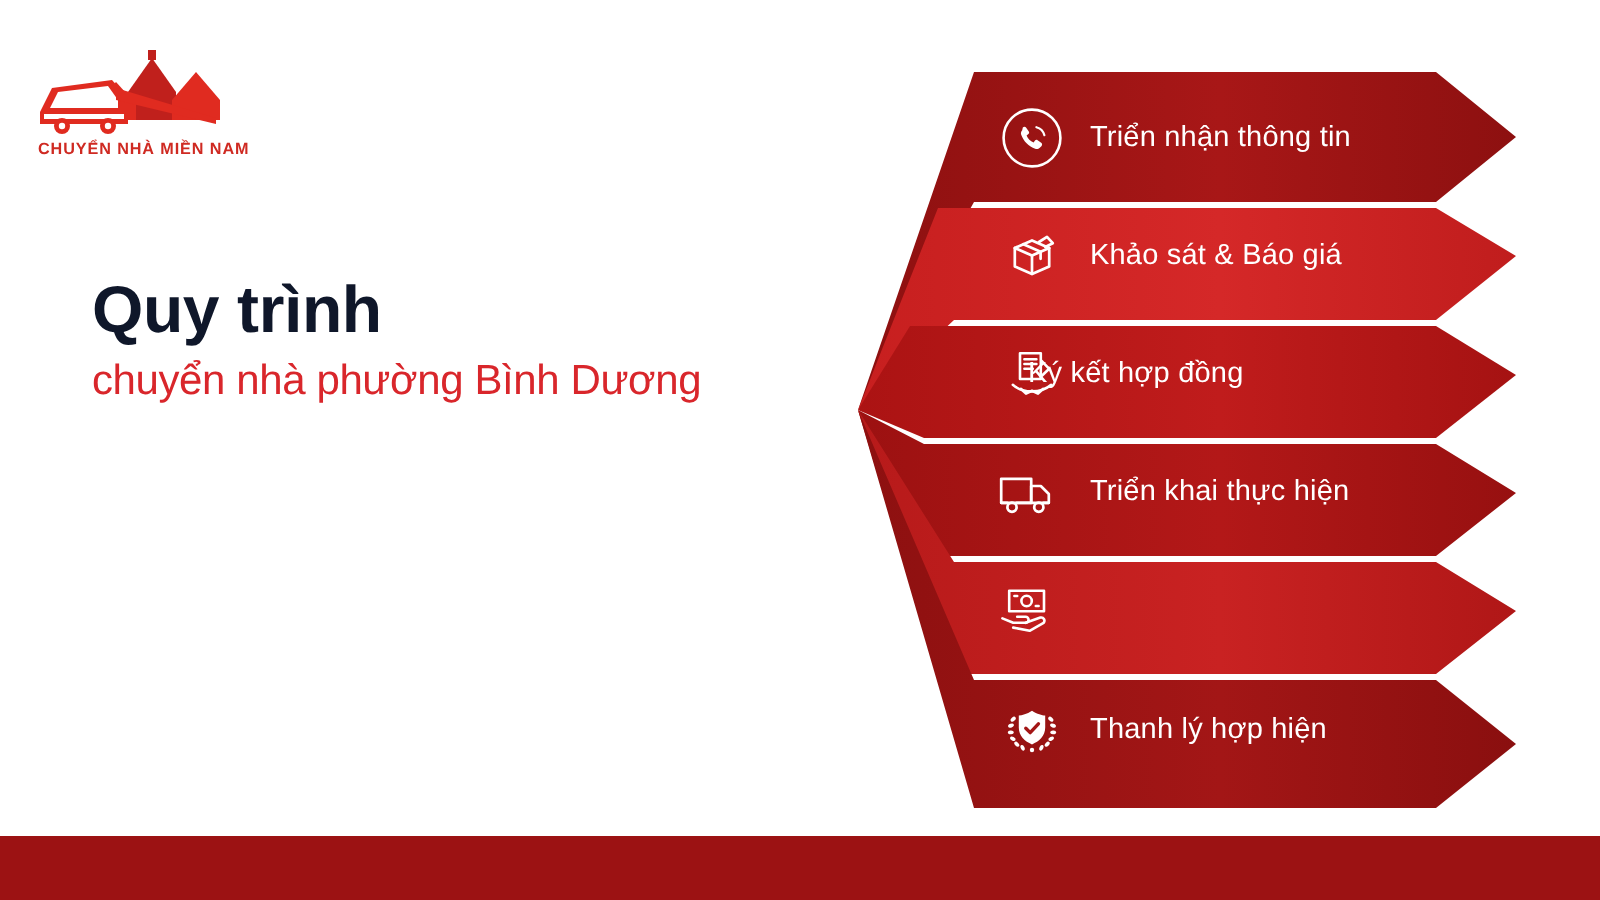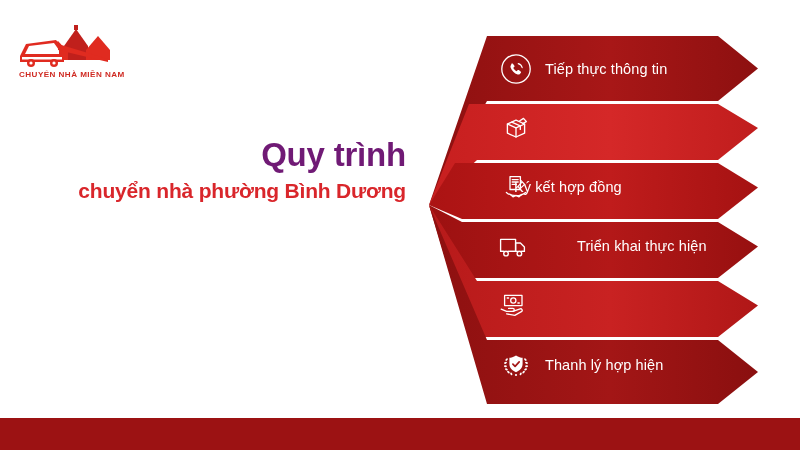--- a/index.html
+++ b/index.html
@@ -3,34 +3,34 @@
 <meta charset="utf-8">
 <style>
   html,body{margin:0;padding:0;}
   body{
     width:800px;height:450px;
     background:#ffffff;
     font-family:"Liberation Sans", sans-serif;
     overflow:hidden;
     position:relative;
   }
-  #stage{position:absolute;inset:0;width:800px;height:450px;text-align:right;}
+  #stage{position:absolute;inset:0;width:800px;height:450px;}
 
   
   .logo{position:absolute;left:12px;top:16px;width:112px;height:66px;}
   .logo svg{display:block;width:112px;height:66px;}
 
   
   .title-block{position:absolute;left:46px;top:136px;width:360px;}
   .title-main{
-    font-size:33px;font-weight:bold;color:#701a75;
+    font-size:33px;font-weight:bold;color:#0f172a;
     letter-spacing:-0.2px;line-height:1.15;margin:0;
   }
   .title-sub{
-    font-size:21px;font-weight:bold;color:#d9262b;
+    font-size:21px;font-weight:normal;color:#d9262b;
     letter-spacing:-0.2px;line-height:1.2;margin:4px 0 0 0;
     white-space:nowrap;
   }
 
   
   #banners{position:absolute;left:0;top:0;width:800px;height:420px;}
   .banner-label{
     position:absolute;
     color:#ffffff;
     font-size:14.5px;
@@ -214,20 +214,21 @@
         <ellipse cx="27.5" cy="14.8" rx="1.5" ry="0.95" transform="rotate(20 27.5 14.8)"></ellipse>
         <ellipse cx="27.6" cy="18.2" rx="1.5" ry="0.95" transform="rotate(-4 27.6 18.2)"></ellipse>
         <ellipse cx="26.6" cy="21.4" rx="1.5" ry="0.95" transform="rotate(-26 26.6 21.4)"></ellipse>
         <ellipse cx="24.6" cy="24.1" rx="1.5" ry="0.95" transform="rotate(-46 24.6 24.1)"></ellipse>
         <ellipse cx="21.7" cy="25.9" rx="1.5" ry="0.95" transform="rotate(-66 21.7 25.9)"></ellipse>
         <circle cx="17" cy="27" r="1.1"></circle>
       </g>
     </svg>
   </div>
 
-  <div class="banner-label" style="left:545px;top:61px;">Tiếp thực thông tin</div>
+  <div class="banner-label" style="left:545px;top:61px;">Triển nhận thông tin</div>
+  <div class="banner-label" style="left:545px;top:120px;">Khảo sát &amp; Báo giá</div>
   <div class="banner-label" style="left:514px;top:179px;">Ký kết hợp đồng</div>
-  <div class="banner-label" style="left:545px;top:238px;margin-left:32px;">Triển khai thực hiện</div>
+  <div class="banner-label" style="left:545px;top:238px;">Triển khai thực hiện</div>
   <div class="banner-label" style="left:545px;top:357px;">Thanh lý hợp hiện</div>
 
   <div class="bottom-bar"></div>
 
 </div>
 
 </body></html>

